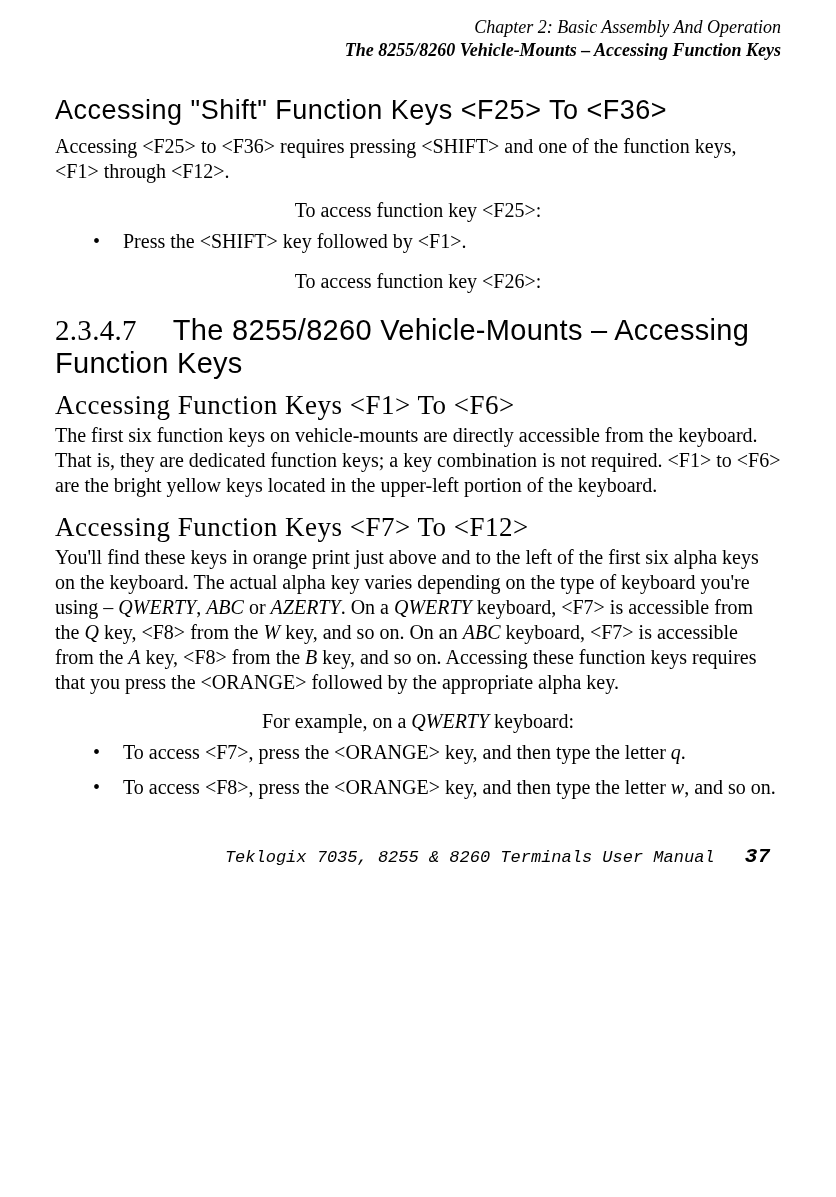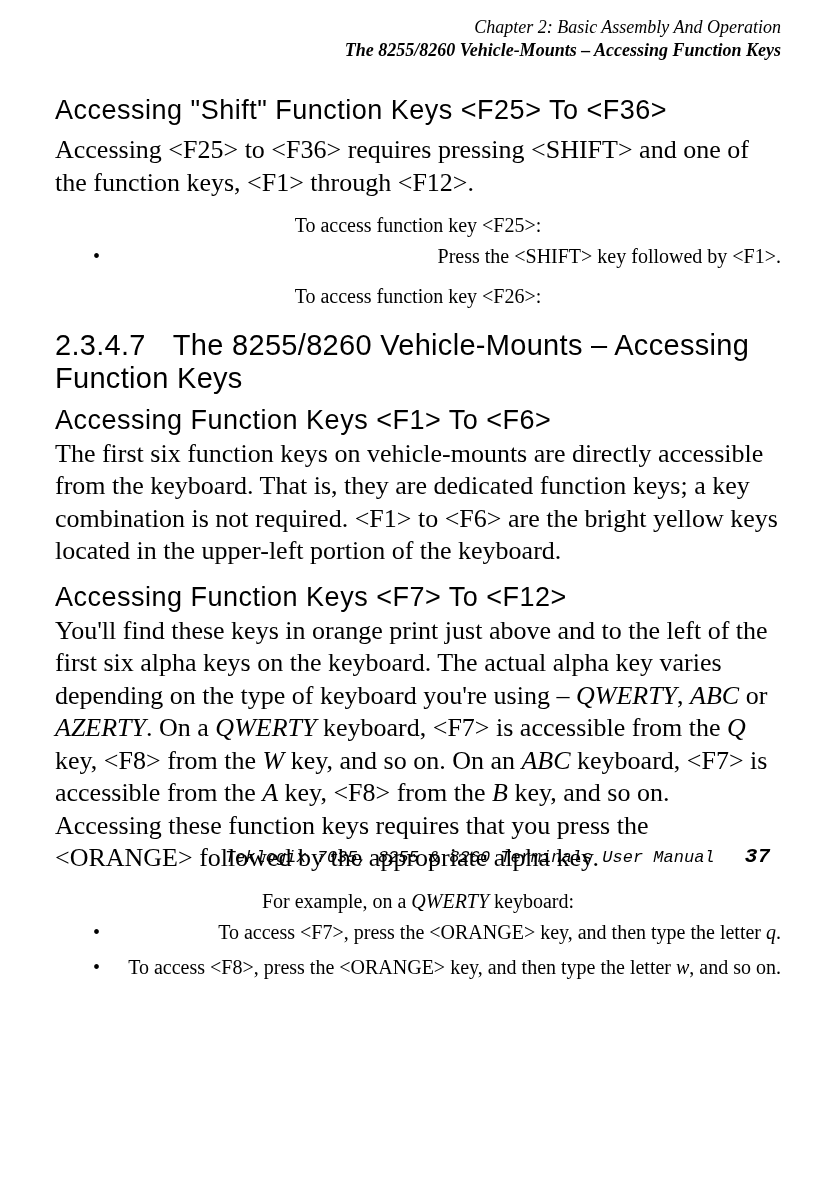--- a/index.html
+++ b/index.html
@@ -30,55 +30,55 @@
   .running-head .line2 { font-weight: bold; }
   .h-shift {
     font-family: "Arial Narrow", "Helvetica Condensed", Arial, sans-serif;
     font-stretch: condensed;
     font-weight: normal;
     font-size: 27px;
     letter-spacing: 0.5px;
     margin: 0 0 8px 0;
   }
   .h-sub {
-    font-family: Liberation Sans, sans-serif;
+    font-family: Liberation Serif, serif;
     font-stretch: condensed;
     font-weight: normal;
     font-size: 27px;
     letter-spacing: 0.5px;
     margin: 10px 0 2px 0;
   }
   .h-section {
     font-family: "Arial Narrow", "Helvetica Condensed", Arial, sans-serif;
     font-stretch: condensed;
     font-weight: normal;
     font-size: 29px;
     letter-spacing: 0.3px;
     margin: 20px 0 2px 0;
   }
   .h-section .secnum {
     display: inline-block;
     min-width: 110px;
+    font-family: Liberation Serif, serif;
   }
   p.body {
-    font-size: 26px;
+    font-size: 20px;
     line-height: 1.25;
     margin: 0 0 14px 0;
   }
   p.lead {
     font-size: 20px;
     line-height: 1.25;
     margin: 0 0 6px 0;
     text-align: center;
   }
   ul.bullets {
     list-style: none;
     padding: 0;
     margin: 4px 0 14px 0;
-    text-align: right;
   }
   ul.bullets li {
     font-size: 20px;
     line-height: 1.28;
     padding-left: 68px;
     position: relative;
     margin-bottom: 10px;
   }
   ul.bullets li::before {
     content: "•";

